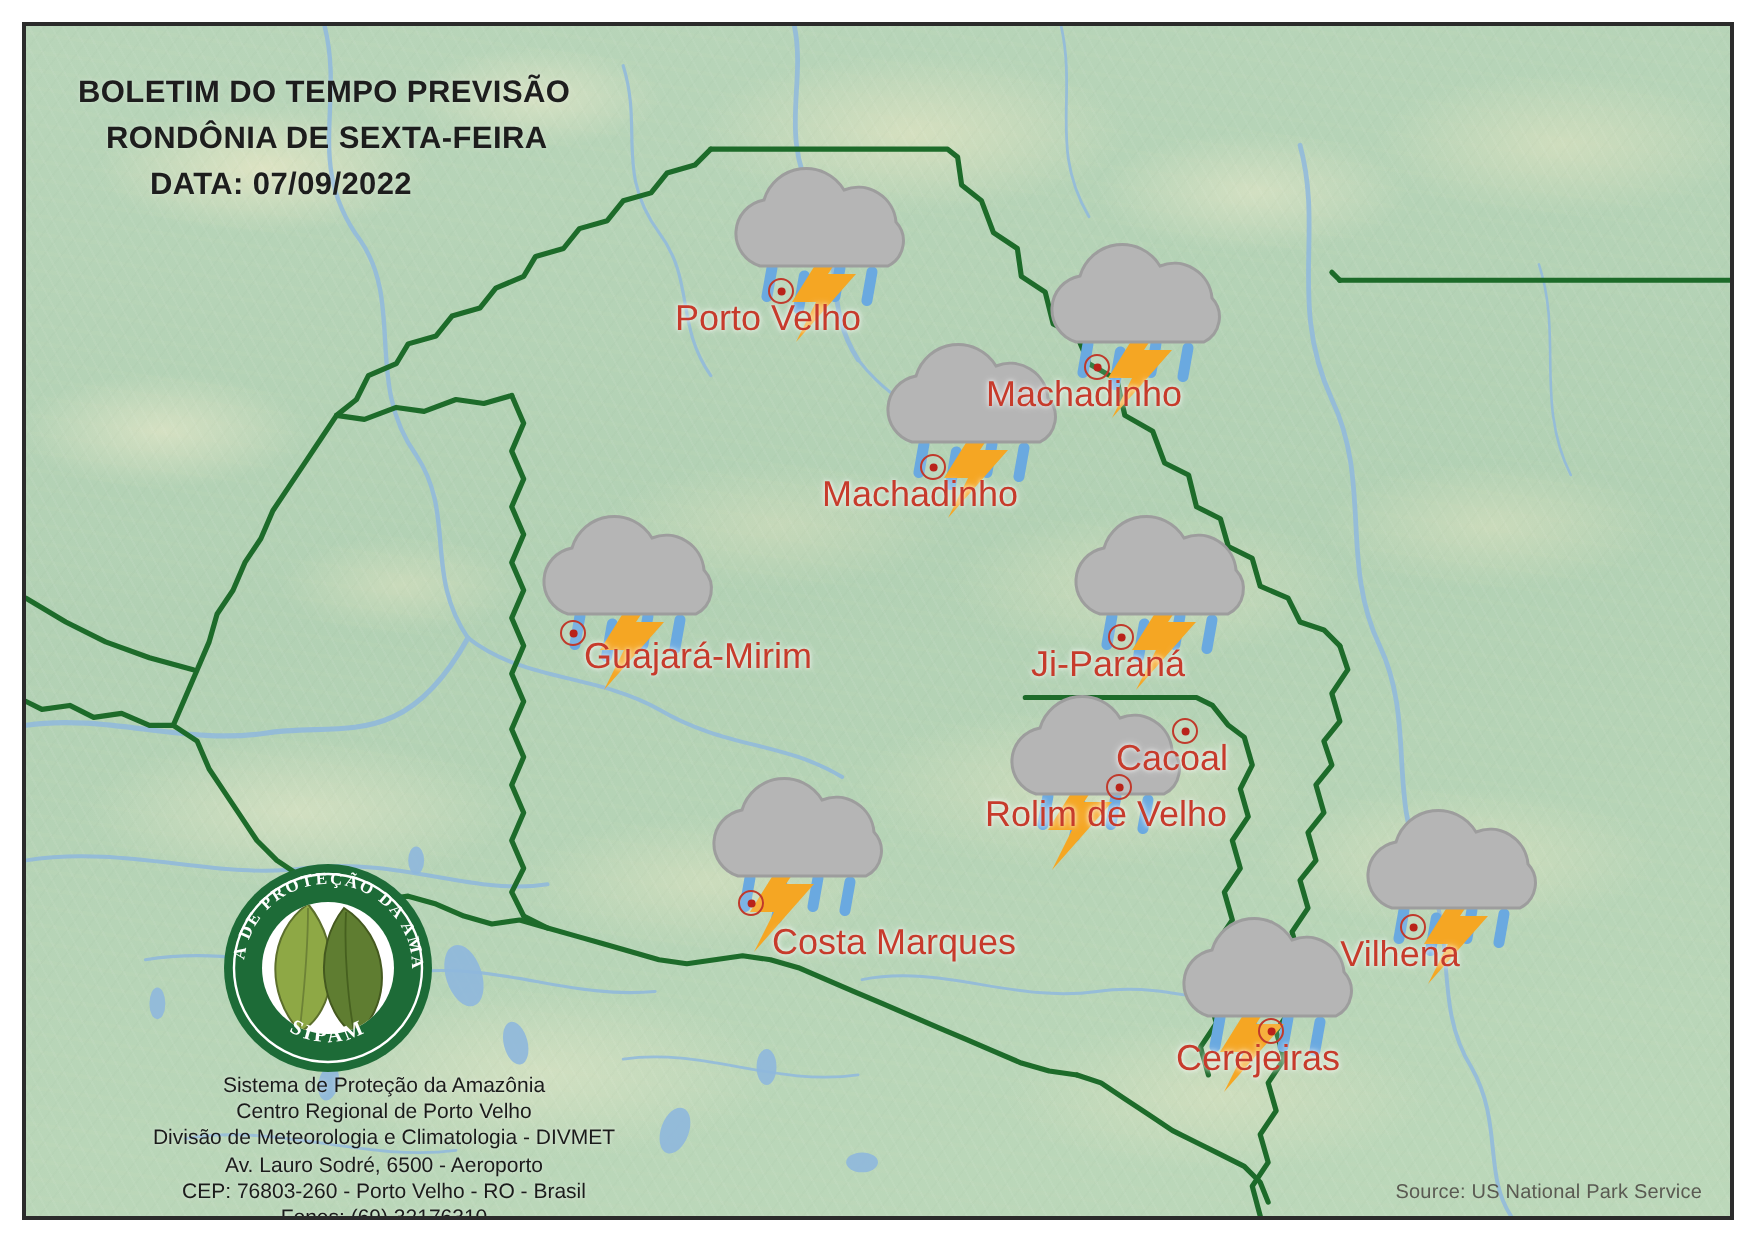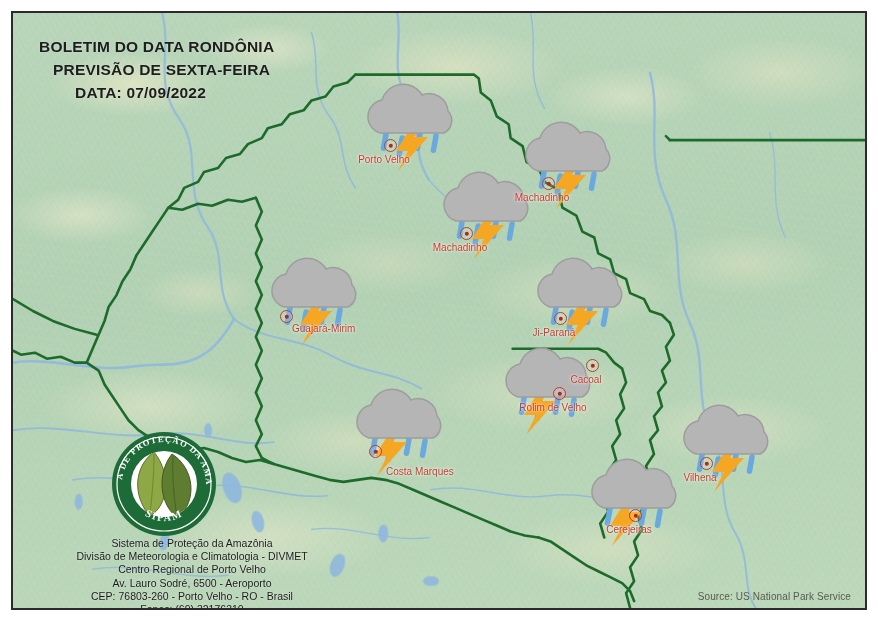--- a/index.html
+++ b/index.html
@@ -102,21 +102,21 @@
   }
   .city .marker::after{
     content:"";position:absolute;left:50%;top:50%;
     width:4.4px;height:4.4px;border-radius:50%;
     background:#b9231a;transform:translate(-50%,-50%);
   }
   .city .clabel{
     position:absolute; left:16px; top:0px;
     white-space:nowrap;
     color:#c73b2c;
-    font-size:10px;
+    font-size:18px;
     line-height:13px;
     text-shadow:
       0 0 2px rgba(255,255,255,.85),
       0 0 4px rgba(255,255,255,.65);
   }
   .city.below .clabel{left:50%;top:14px;transform:translateX(-50%);}
 </style>
 </head>
 <body>
 
@@ -397,22 +397,22 @@
     <div class="city below" style="left:687px;top:444px;">
       <span class="marker"></span>
       <span class="clabel">Vilhena</span>
     </div>
     <div class="city below" style="left:616px;top:496px;">
       <span class="marker"></span>
       <span class="clabel">Cerejeiras</span>
     </div>
 
     <div class="title-block">
-      <div class="t-line1">BOLETIM DO DATA RONDÔNIA</div>
-      <div class="t-line2">PREVISÃO DE SEXTA-FEIRA</div>
+      <div class="t-line1">BOLETIM DO TEMPO PREVISÃO</div>
+      <div class="t-line2">RONDÔNIA DE SEXTA-FEIRA</div>
       <div class="t-line3">DATA: 07/09/2022</div>
     </div>
 
     <div class="logo">
       <svg viewBox="0 0 108 108">
         <defs>
           <path id="arcTop" d="M 12,54 A 42,42 0 0 1 96,54"></path>
           <path id="arcBot" d="M 17,54 A 37,37 0 0 0 91,54"></path>
           <clipPath id="innerClip">
               <circle cx="54" cy="54" r="33"></circle>
@@ -432,22 +432,22 @@
           <textPath href="#arcTop" startOffset="50%" text-anchor="middle">SISTEMA DE PROTEÇÃO DA AMAZÔNIA</textPath>
         </text>
         <text font-size="10.5" font-weight="bold" fill="#ffffff" letter-spacing="1.6" font-family="Liberation Serif, serif">
           <textPath href="#arcBot" startOffset="50%" text-anchor="middle">SIPAM</textPath>
         </text>
       </svg>
     </div>
 
     <div class="footer">
       <div>Sistema de Proteção da Amazônia</div>
+      <div>Centro Regional de Porto Velho</div>
       <div>Divisão de Meteorologia e Climatologia - DIVMET</div>
-      <div>Centro Regional de Porto Velho</div>
       <div>Av. Lauro Sodré, 6500 - Aeroporto</div>
       <div>CEP: 76803-260 - Porto Velho - RO - Brasil</div>
       <div>Fones: (69) 32176310</div>
     </div>
 
     <div class="source">Source: US National Park Service</div>
 
   </div>
 </div>
 

